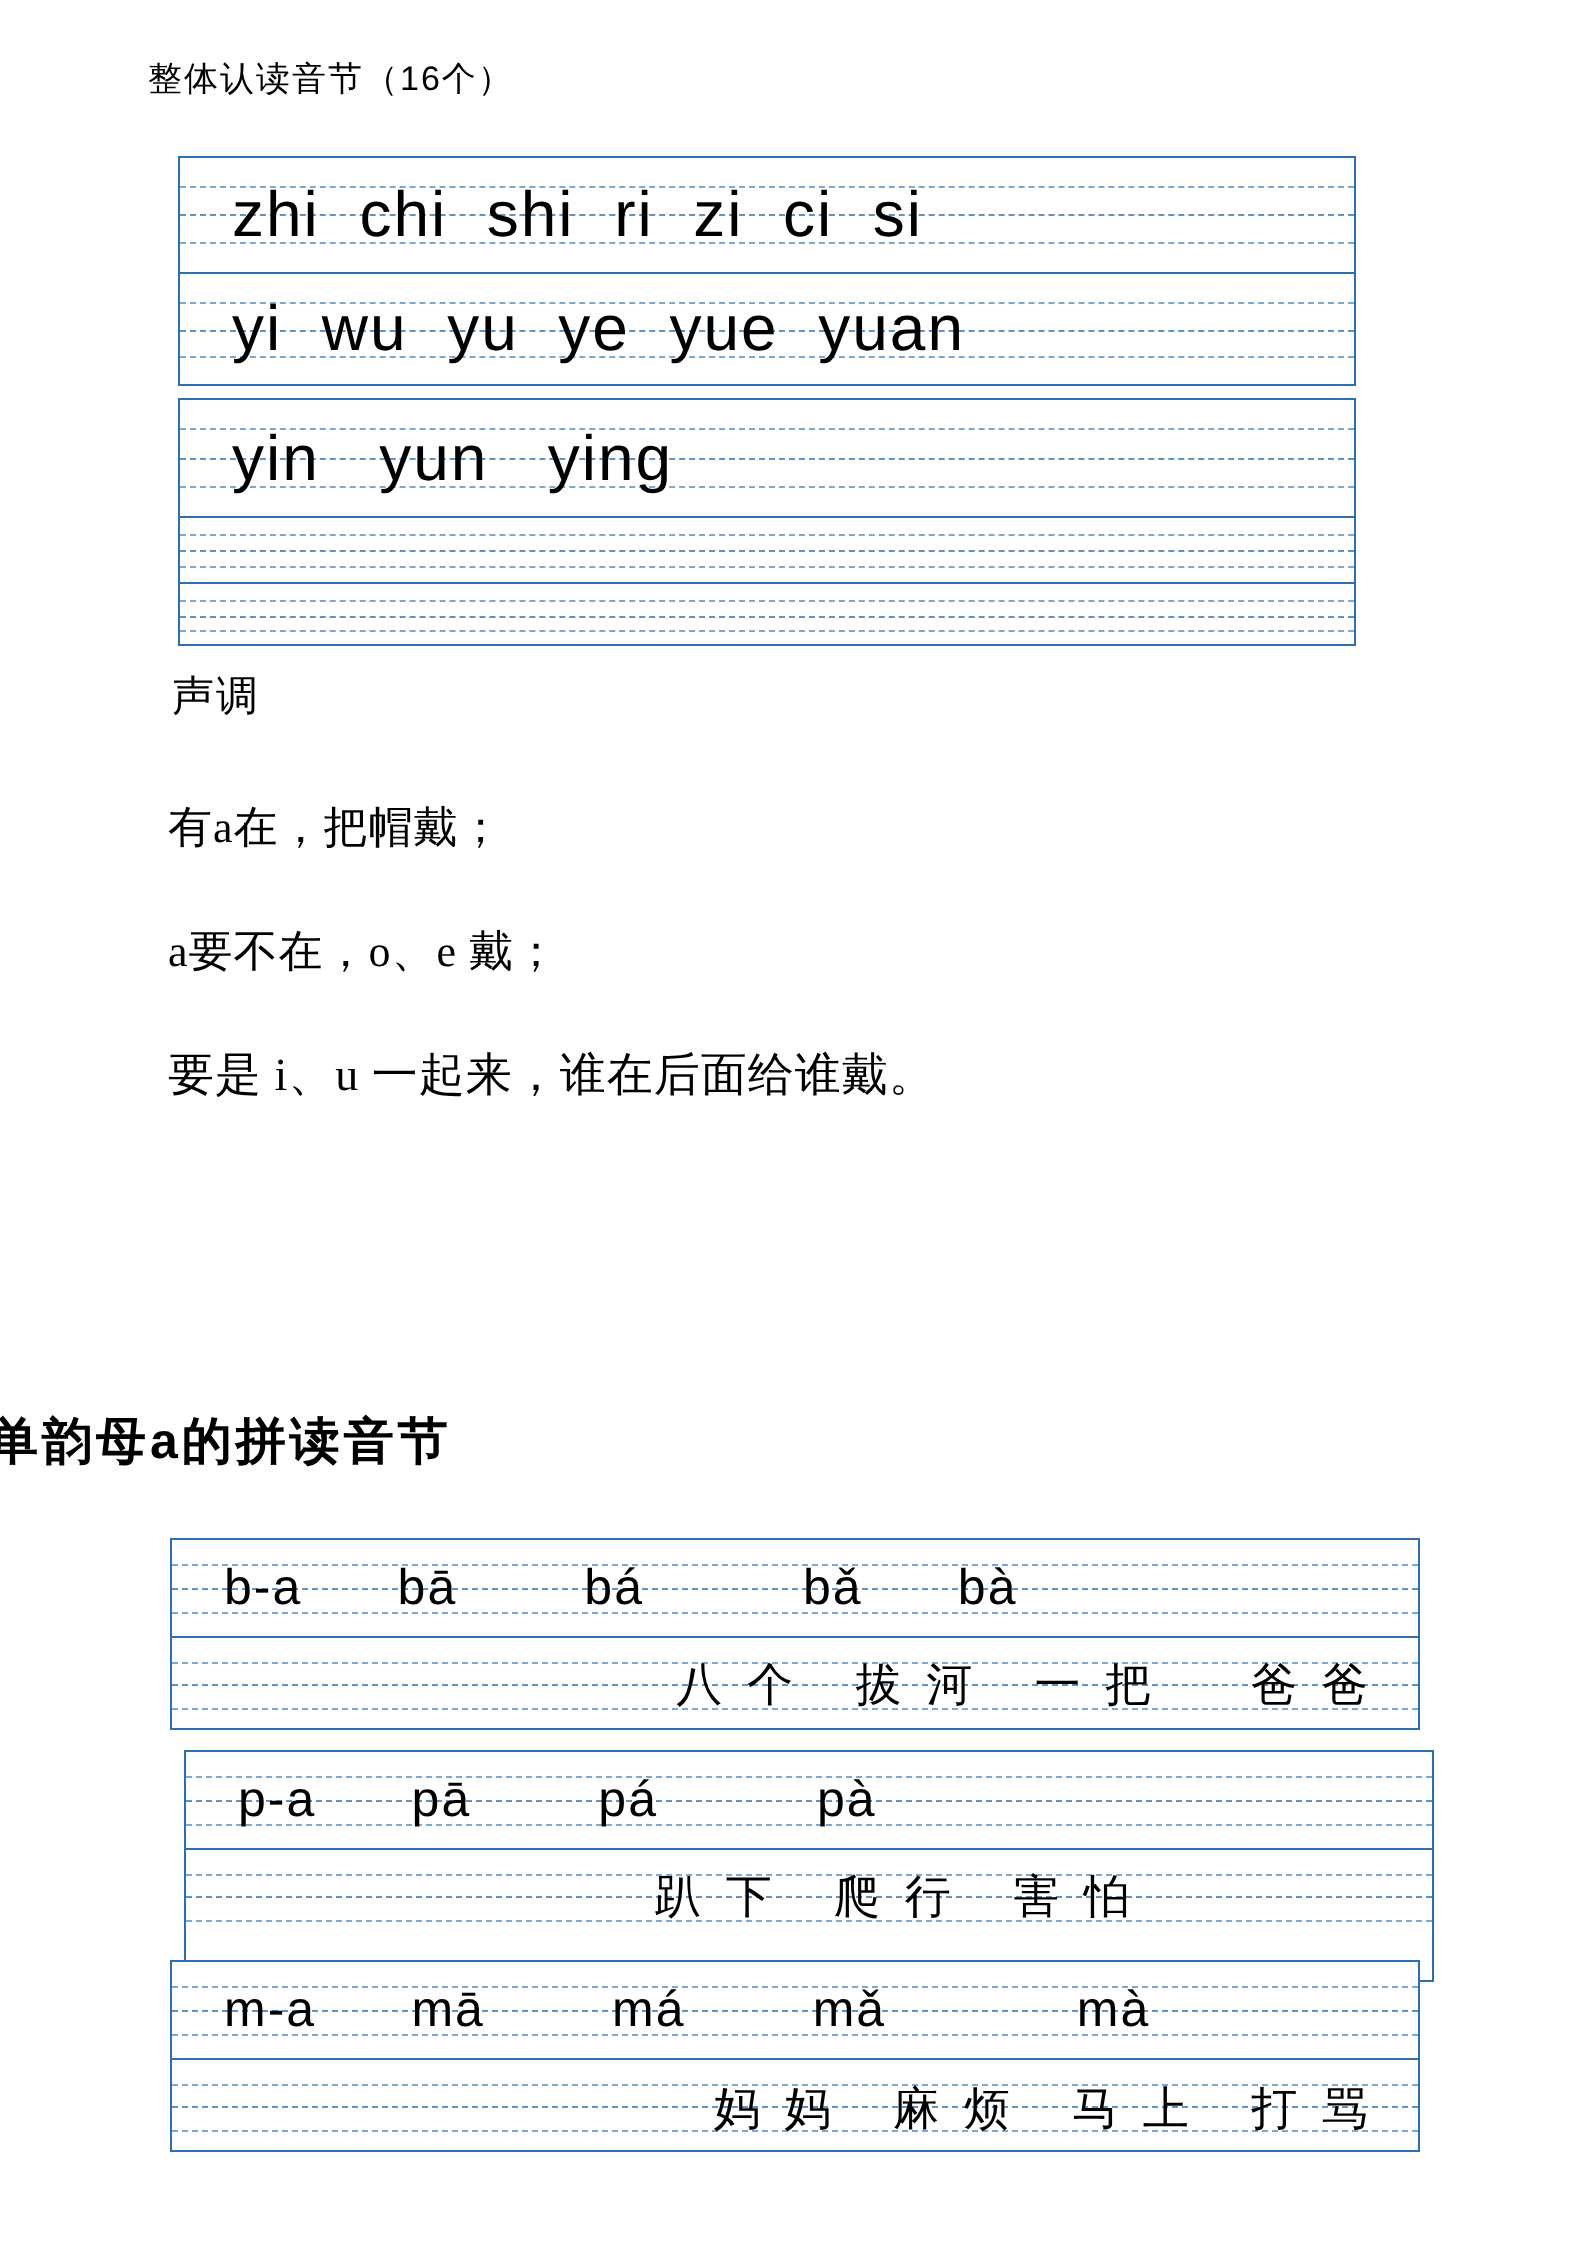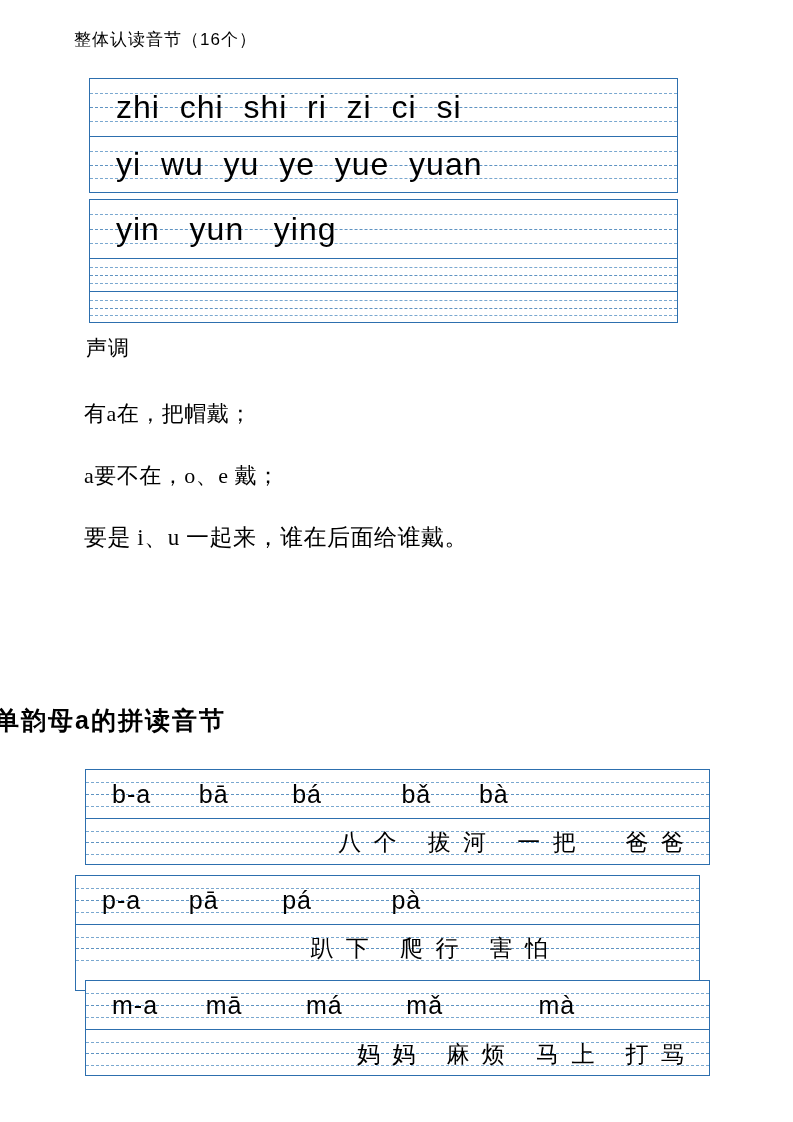--- a/index.html
+++ b/index.html
@@ -189,21 +189,21 @@
       <div class="row-text pinyin-lg">b-a      bā        bá          bǎ      bà</div>
     </div>
     <div class="grid-row" style="height:47px;">
       <div class="staff" style="top:12px;"></div>
       <div class="staff solid-mid" style="top:23px;"></div>
       <div class="staff" style="top:35px;"></div>
       <div class="row-text hanzi">八 个   拔 河   一 把     爸 爸</div>
     </div>
   </div>
 
-  <div class="grid-box" style="left:75px; top:875px; width:625px; height:116px;">
+  <div class="grid-box" style="left:92px; top:875px; width:625px; height:116px;">
     <div class="grid-row" style="height:48px;">
       <div class="staff" style="top:12px;"></div>
       <div class="staff solid-mid" style="top:24px;"></div>
       <div class="staff" style="top:36px;"></div>
       <div class="row-text pinyin-lg">p-a      pā        pá          pà</div>
     </div>
     <div class="grid-row" style="height:47px;">
       <div class="staff" style="top:12px;"></div>
       <div class="staff solid-mid" style="top:23px;"></div>
       <div class="staff" style="top:35px;"></div>

